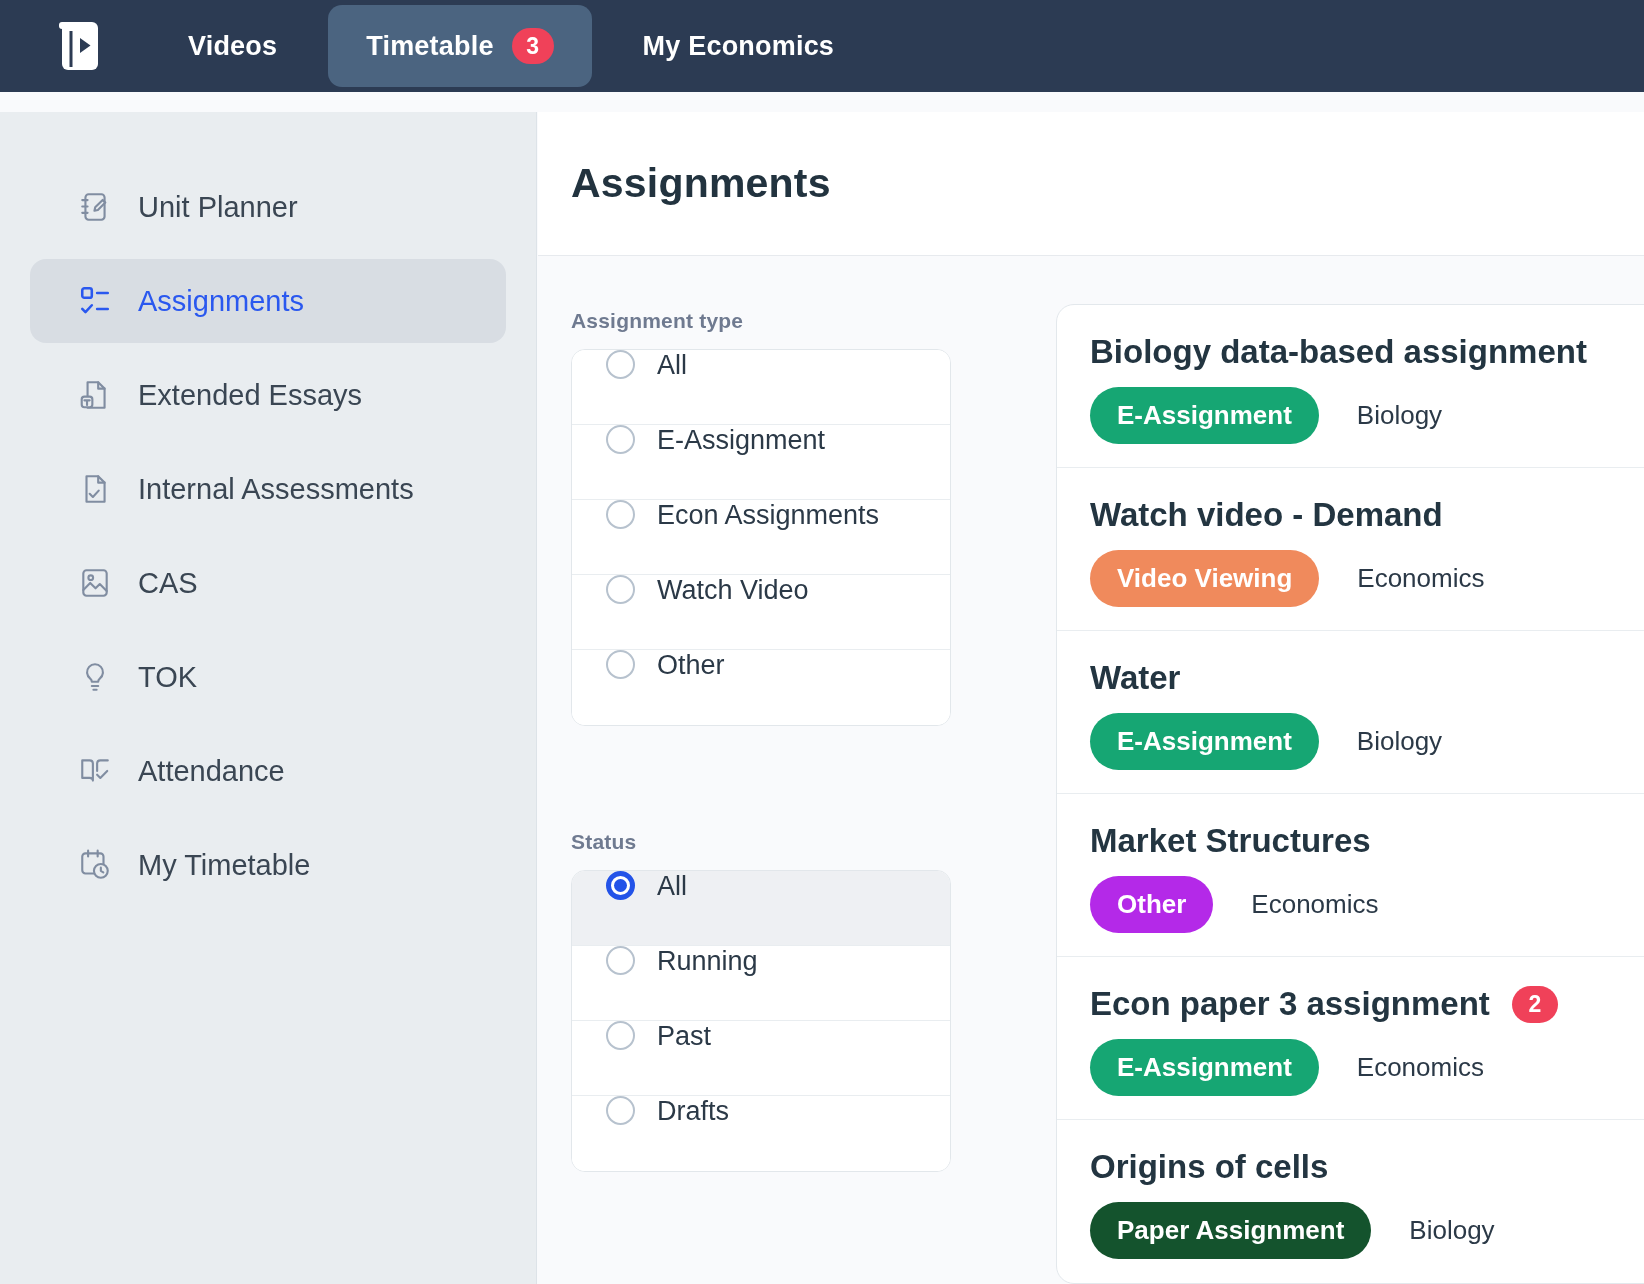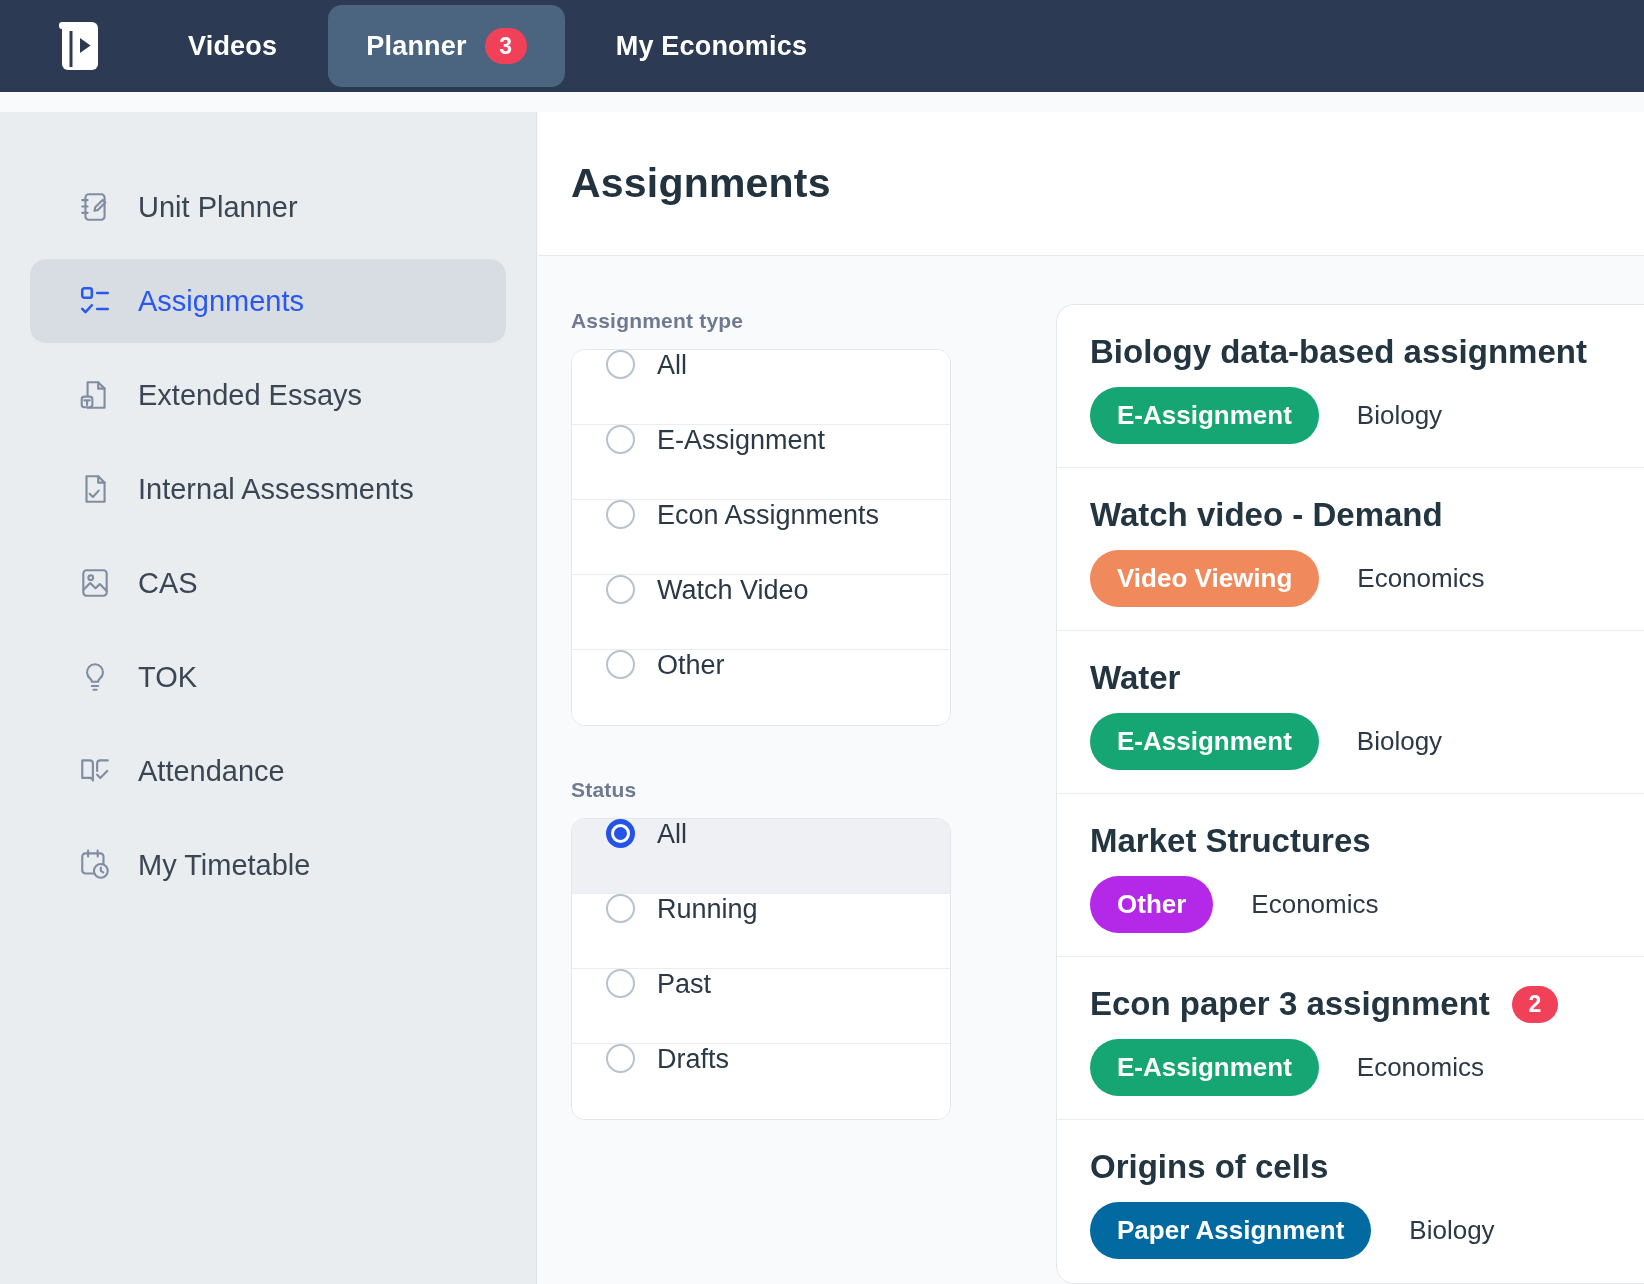--- a/index.html
+++ b/index.html
@@ -53,21 +53,21 @@
     height:144px; background:#ffffff; border-bottom:1px solid #e7eaee;
     display:flex; align-items:center; padding-left:33px;
   }
   .page-title { font-size:41px; font-weight:700; color:#22333f; letter-spacing:.2px; }
   .content { position:absolute; top:145px; left:0; right:0; bottom:0; background:#f9fafc; }
 
   
   .filters { position:absolute; left:33px; top:0; width:380px; }
   .section-label { font-size:21px; font-weight:600; color:#6f7a90; letter-spacing:.2px; }
   .label-type { margin-top:52px; }
-  .label-status { margin-top:52px; }
+  .label-status { margin-top:104px; }
   .filter-card {
     margin-top:16px; background:#ffffff; border:1px solid #e2e7eb;
     border-radius:14px; overflow:hidden;
   }
   .filter-row {
     height:75px; display:flex; align-items:flex-start; padding-left:34px; gap:22px;
     border-bottom:1px solid #e9edf0; font-size:27px; font-weight:500; color:#2b3947;
     cursor:pointer; background:#fff;
   }
   .filter-row:last-child { border-bottom:none; }
@@ -116,21 +116,21 @@
     <svg viewBox="0 0 48 54" width="48" height="54">
       <rect x="6" y="3" width="36" height="48" rx="6" fill="#ffffff"></rect>
       <rect x="3" y="3" width="14" height="7" rx="3" fill="#ffffff"></rect>
       <rect x="13.5" y="12" width="3" height="36" fill="#2c3b53"></rect>
       <path d="M24 19l10.5 7.5L24 34z" fill="#2c3b53"></path>
     </svg>
   </div>
   <div class="nav">
     <div class="nav-link">Videos</div>
     <div class="nav-tab-active">
-      <span class="nav-link">Planner</span>
+      <span class="nav-link">Timetable</span>
       <span class="nav-badge">3</span>
     </div>
     <div class="nav-link">My Economics</div>
   </div>
 </div>
 
 <div class="sidebar">
 
   <div class="side-item">
     <span class="icon">
@@ -328,20 +328,20 @@
           <span class="type-badge" style="background-color: rgb(22, 166, 115);">E-Assignment</span>
           <span class="subject">Economics</span>
         </div>
       </div>
 
       <div class="assign-item">
         <div class="assign-title">
           <span>Origins of cells</span>
         </div>
         <div class="badge-row">
-          <span class="type-badge" style="background-color: #0369a1;">Paper Assignment</span>
+          <span class="type-badge" style="background-color: #14532d;">Paper Assignment</span>
           <span class="subject">Biology</span>
         </div>
       </div>
 
     </div>
   </div>
 </div>
 
 </body></html>

